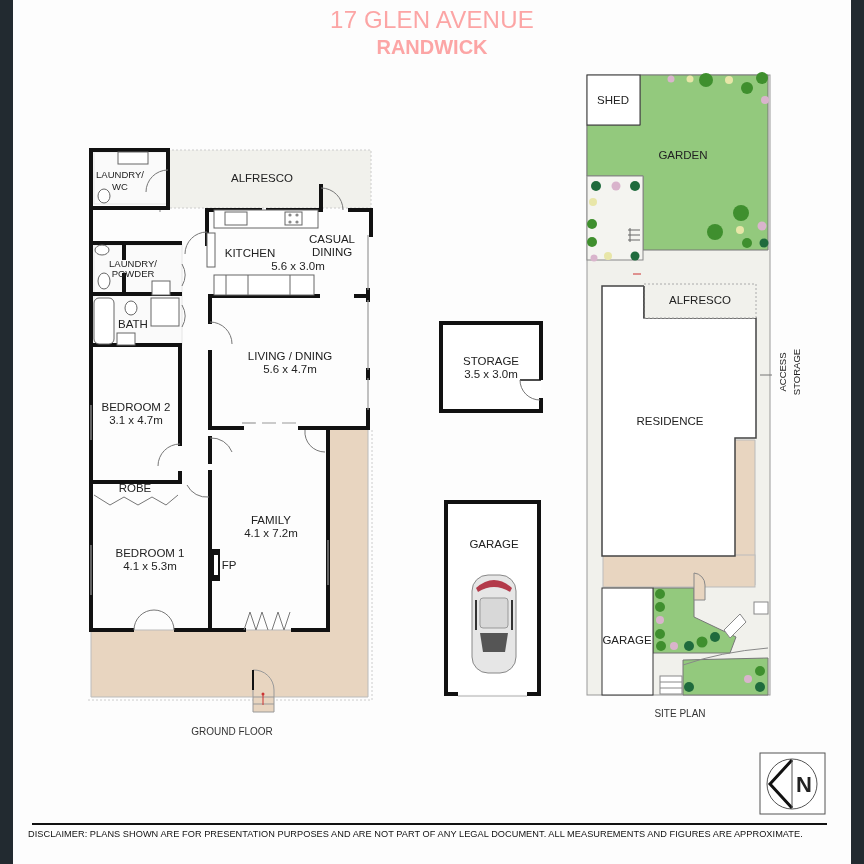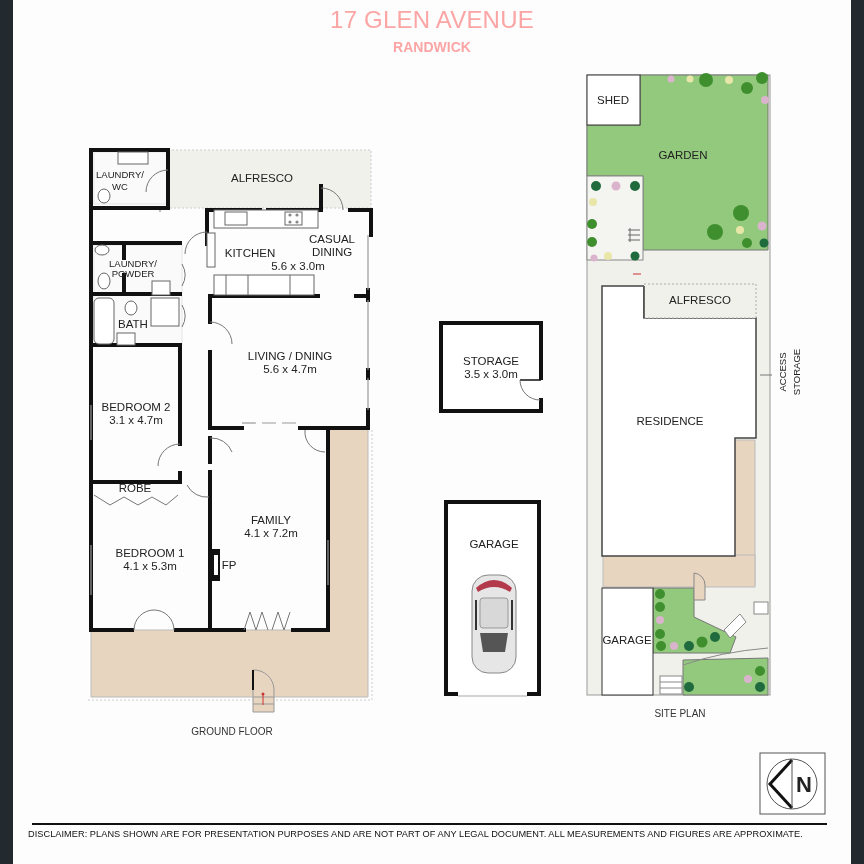--- a/index.html
+++ b/index.html
@@ -8,21 +8,21 @@
     background: #222a30;
     font-family: "Liberation Sans", sans-serif;
     position: relative;
   }
   .sheet {
     position: absolute; left: 13px; top: 0; width: 838px; height: 864px;
     background: #fdfdfd;
   }
   .title-block { position: absolute; left: 0; top: 6px; width: 864px; text-align: center; color: #fca5a5; }
   .title-line1 { font-size: 24px; letter-spacing: 0.2px; line-height: 28px; }
-  .title-line2 { font-size: 14px; font-weight: bold; line-height: 26px; }
+  .title-line2 { font-size: 20px; font-weight: bold; line-height: 26px; }
   svg.plan { position: absolute; left: 0; top: 0; width: 864px; height: 864px; }
   svg text { font-family: "Liberation Sans", sans-serif; fill: #222; }
   .lbl { font-size: 11.5px; }
   .lbl-sm { font-size: 9.5px; }
   .caption { font-size: 10px; fill: #333; }
   .disclaimer {
     position: absolute; left: 28px; top: 829px; width: 800px;
     font-size: 9.2px; color: #111; white-space: nowrap; letter-spacing: 0.05px;
   }
   .rule { position: absolute; left: 32px; top: 823px; width: 795px; height: 2px; background: #111; }

